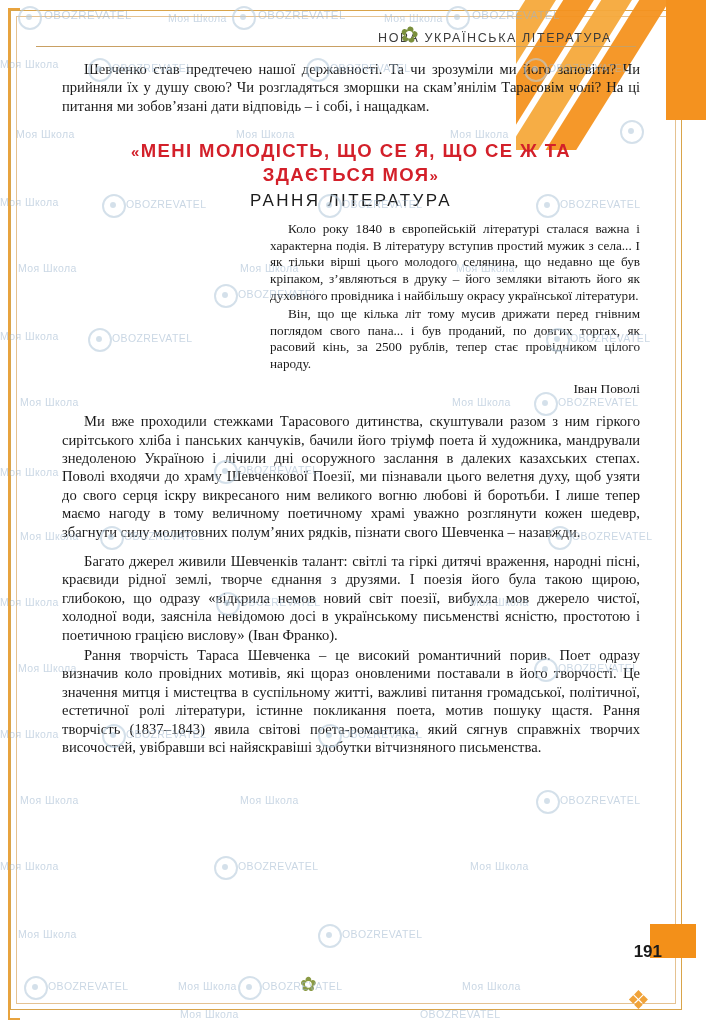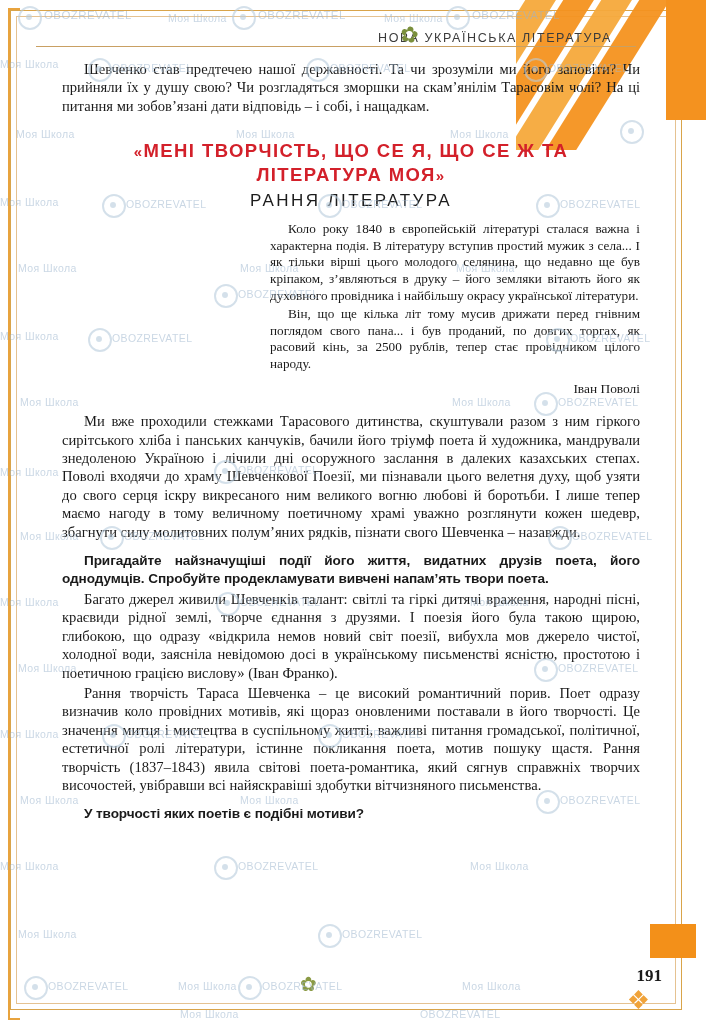--- a/index.html
+++ b/index.html
@@ -167,22 +167,22 @@
     margin-top: 8px;
     text-align: right;
     text-indent: 0;
     font-size: 13.4px;
     font-style: normal;
   }
 
   
   .page-number {
     position: absolute;
-    right: 44px; bottom: 38px;
-    font-family: Liberation Serif, serif;
+    right: 44px; bottom: 62px;
+    font-family: Liberation Sans, sans-serif;
     font-weight: bold;
     font-size: 17px;
     color: #1a1a1a;
   }
   .bottom-ornament {
     position: absolute;
     left: 300px; bottom: 28px;
     font-size: 20px;
     color: #8a9a44;
   }
@@ -253,47 +253,45 @@
   <div class="header-ornament">✿</div>
 
   <div class="content">
 
     <p>Шевченко став предтечею нашої державності. Та чи зрозуміли ми його заповіти? Чи прийняли їх у душу свою? Чи розгладяться зморшки на скам’янілім Тарасовім чолі? На ці питання ми зобов’язані дати відповідь – і собі, і нащадкам.</p>
 
     <div class="gap"></div>
 
 
     <div class="redquote">
-      <span class="q">«</span><span>МЕНІ ТВОРЧІСТЬ, ЩО СЕ Я, ЩО СЕ Ж ТА</span><br>
-      <span>ЛІТЕРАТУРА МОЯ</span><span class="q">»</span>
+      <span class="q">«</span><span>МЕНІ МОЛОДІСТЬ, ЩО СЕ Я, ЩО СЕ Ж ТА</span><br>
+      <span>ЗДАЄТЬСЯ МОЯ</span><span class="q">»</span>
     </div>
 
     <div class="section-title">РАННЯ ЛІТЕРАТУРА</div>
 
     <div class="inset">
       <p>Коло року 1840 в європейській літературі сталася важна і характерна подія. В літературу вступив простий мужик з села... І як тільки вірші цього молодого селянина, що недавно ще був кріпаком, з’являються в друку – його земляки вітають його як духовного провідника і найбільшу окрасу української літератури.</p>
       <p>Він, що ще кілька літ тому мусив дрижати перед гнівним поглядом свого пана... і був проданий, по довгих торгах, як расовий кінь, за 2500 рублів, тепер стає провідником цілого народу.</p>
       <p class="attrib">Іван Поволі</p>
     </div>
 
     <div class="gap"></div>
 
     <p>Ми вже проходили стежками Тарасового дитинства, скуштували разом з ним гіркого сирітського хліба і панських канчуків, бачили його тріумф поета й художника, мандрували знедоленою Україною і лічили дні осоружного заслання в далеких казахських степах. Поволі входячи до храму Шевченкової Поезії, ми пізнавали цього велетня духу, щоб узяти до свого серця іскру викресаного ним великого вогню любові й боротьби. І лише тепер маємо нагоду в тому величному поетичному храмі уважно розглянути кожен шедевр, збагнути силу молитовних полум’яних рядків, пізнати свого Шевченка – назавжди.</p>
 
     <div class="gap"></div>
 
-    <p class="bold">Пригадайте найзначущіші події його життя, видатних друзів поета, його однодумців. Спробуйте продекламувати вивчені напам’ять твори поета.</p>
 
     <p>Багато джерел живили Шевченків талант: світлі та гіркі дитячі враження, народні пісні, краєвиди рідної землі, творче єднання з друзями. І поезія його була такою щирою, глибокою, що одразу «відкрила немов новий світ поезії, вибухла мов джерело чистої, холодної води, заясніла невідомою досі в українському письменстві ясністю, простотою і поетичною грацією вислову» (Іван Франко).</p>
 
     <p>Рання творчість Тараса Шевченка – це високий романтичний порив. Поет одразу визначив коло провідних мотивів, які щораз оновленими поставали в його творчості. Це значення митця і мистецтва в суспільному житті, важливі питання громадської, політичної, естетичної ролі літератури, істинне покликання поета, мотив пошуку щастя. Рання творчість (1837–1843) явила світові поета-романтика, який сягнув справжніх творчих височостей, увібравши всі найяскравіші здобутки вітчизняного письменства.</p>
 
     <div class="gap"></div>
 
-    <p class="bold">У творчості яких поетів є подібні мотиви?</p>
   </div>
 
   <div class="bottom-ornament">✿</div>
   <div class="page-number">191</div>
   <div class="bottom-swirl">❖</div>
 
   <div class="wm-layer">
     <div class="wm-ring" style="left:18px; top:6px;"></div>
     <div class="wm big" style="left:44px; top:9px;">OBOZREVATEL</div>
     <div class="wm-ring" style="left:232px; top:6px;"></div>

